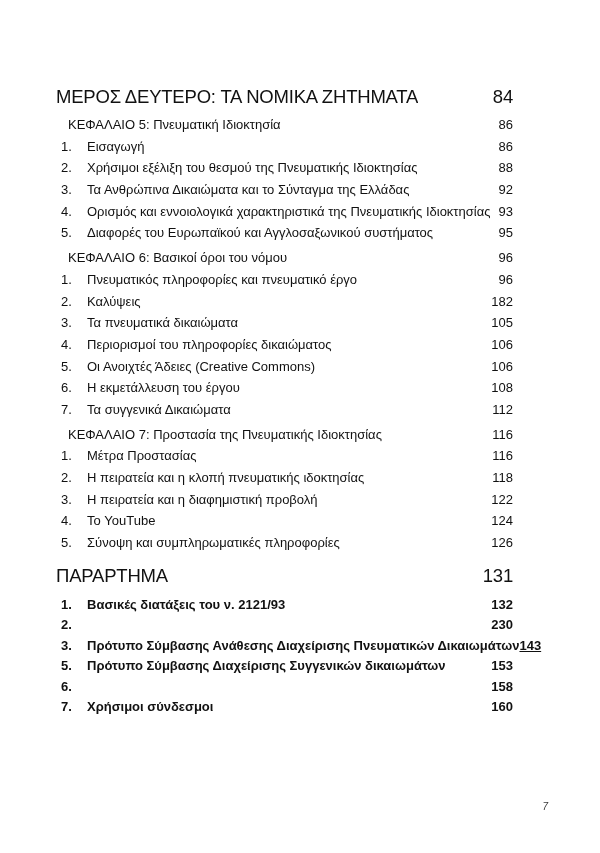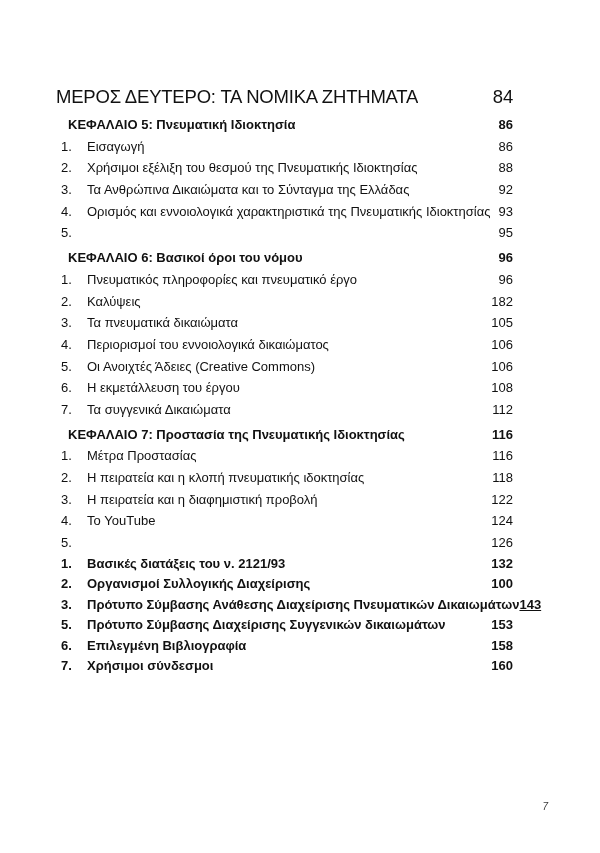--- a/index.html
+++ b/index.html
@@ -45,21 +45,21 @@
     font-size: 18.5px;
     letter-spacing: -0.2px;
     font-weight: normal;
     margin-bottom: 4px;
   }
   .row.part.appendix-head {
     margin-top: 9px;
     margin-bottom: 6px;
   }
   .row.chapter {
-    font-weight: bold;
+    font-weight: normal;
     padding-left: 12px;
     margin-top: 3px;
   }
   .row.part + .row.chapter { margin-top: 0; }
   .row.appendix-item {
     font-weight: bold;
     height: 20.5px;
     line-height: 20.5px;
   }
   .row.flush .title { flex: 0 0 auto; }
@@ -101,20 +101,21 @@
         <span class="title">Τα Ανθρώπινα Δικαιώματα και το Σύνταγμα της Ελλάδας</span>
         <span class="pageno">92</span>
       </div>
       <div class="row item">
         <span class="num">4.</span>
         <span class="title">Ορισμός και εννοιολογικά χαρακτηριστικά της Πνευματικής Ιδιοκτησίας</span>
         <span class="pageno">93</span>
       </div>
       <div class="row item">
         <span class="num">5.</span>
+        <span class="title">Διαφορές του Ευρωπαϊκού και Αγγλοσαξωνικού συστήματος</span>
         <span class="pageno">95</span>
       </div>
       <div class="row chapter">
         <span class="title">ΚΕΦΑΛΑΙΟ 6: Βασικοί όροι του νόμου</span>
         <span class="pageno">96</span>
       </div>
       <div class="row item">
         <span class="num">1.</span>
         <span class="title">Πνευματικός πληροφορίες και πνευματικό έργο</span>
         <span class="pageno">96</span>
@@ -124,21 +125,21 @@
         <span class="title">Καλύψεις</span>
         <span class="pageno">182</span>
       </div>
       <div class="row item">
         <span class="num">3.</span>
         <span class="title">Τα πνευματικά δικαιώματα</span>
         <span class="pageno">105</span>
       </div>
       <div class="row item">
         <span class="num">4.</span>
-        <span class="title">Περιορισμοί του εννοιολογικά δικαιώματος</span>
+        <span class="title">Περιορισμοί του πληροφορίες δικαιώματος</span>
         <span class="pageno">106</span>
       </div>
       <div class="row item">
         <span class="num">5.</span>
         <span class="title">Οι Ανοιχτές Άδειες (Creative Commons)</span>
         <span class="pageno">106</span>
       </div>
       <div class="row item">
         <span class="num">6.</span>
         <span class="title">Η εκμετάλλευση του έργου</span>
@@ -168,45 +169,48 @@
         <span class="title">Η πειρατεία και η διαφημιστική προβολή</span>
         <span class="pageno">122</span>
       </div>
       <div class="row item">
         <span class="num">4.</span>
         <span class="title">Το YouTube</span>
         <span class="pageno">124</span>
       </div>
       <div class="row item">
         <span class="num">5.</span>
+        <span class="title">Σύνοψη και συμπληρωματικές πληροφορίες</span>
         <span class="pageno">126</span>
+      </div>
+      <div class="row part appendix-head">
+        <span class="title">ΠΑΡΑΡΤΗΜΑ</span>
+        <span class="pageno">131</span>
       </div>
       <div class="row appendix-item">
         <span class="num">1.</span>
         <span class="title">Βασικές διατάξεις του ν. 2121/93</span>
         <span class="pageno">132</span>
       </div>
       <div class="row appendix-item">
         <span class="num">2.</span>
-        <span class="title">Οργανισμοί Συλλογικής Διαχείρισης</span>
-        <span class="pageno">100</span>
+        <span class="pageno">230</span>
       </div>
       <div class="row appendix-item flush">
         <span class="num">3.</span>
         <span class="title">Πρότυπο Σύμβασης Ανάθεσης Διαχείρισης Πνευματικών Δικαιωμάτων</span>
         <span class="pageno">143</span>
       </div>
       <div class="row appendix-item">
         <span class="num">5.</span>
         <span class="title">Πρότυπο Σύμβασης Διαχείρισης Συγγενικών δικαιωμάτων</span>
         <span class="pageno">153</span>
       </div>
       <div class="row appendix-item">
         <span class="num">6.</span>
-        <span class="title">Επιλεγμένη Βιβλιογραφία</span>
         <span class="pageno">158</span>
       </div>
       <div class="row appendix-item">
         <span class="num">7.</span>
         <span class="title">Χρήσιμοι σύνδεσμοι</span>
         <span class="pageno">160</span>
       </div>
     </div>
   <div class="footer-num">7</div>
 </div>

